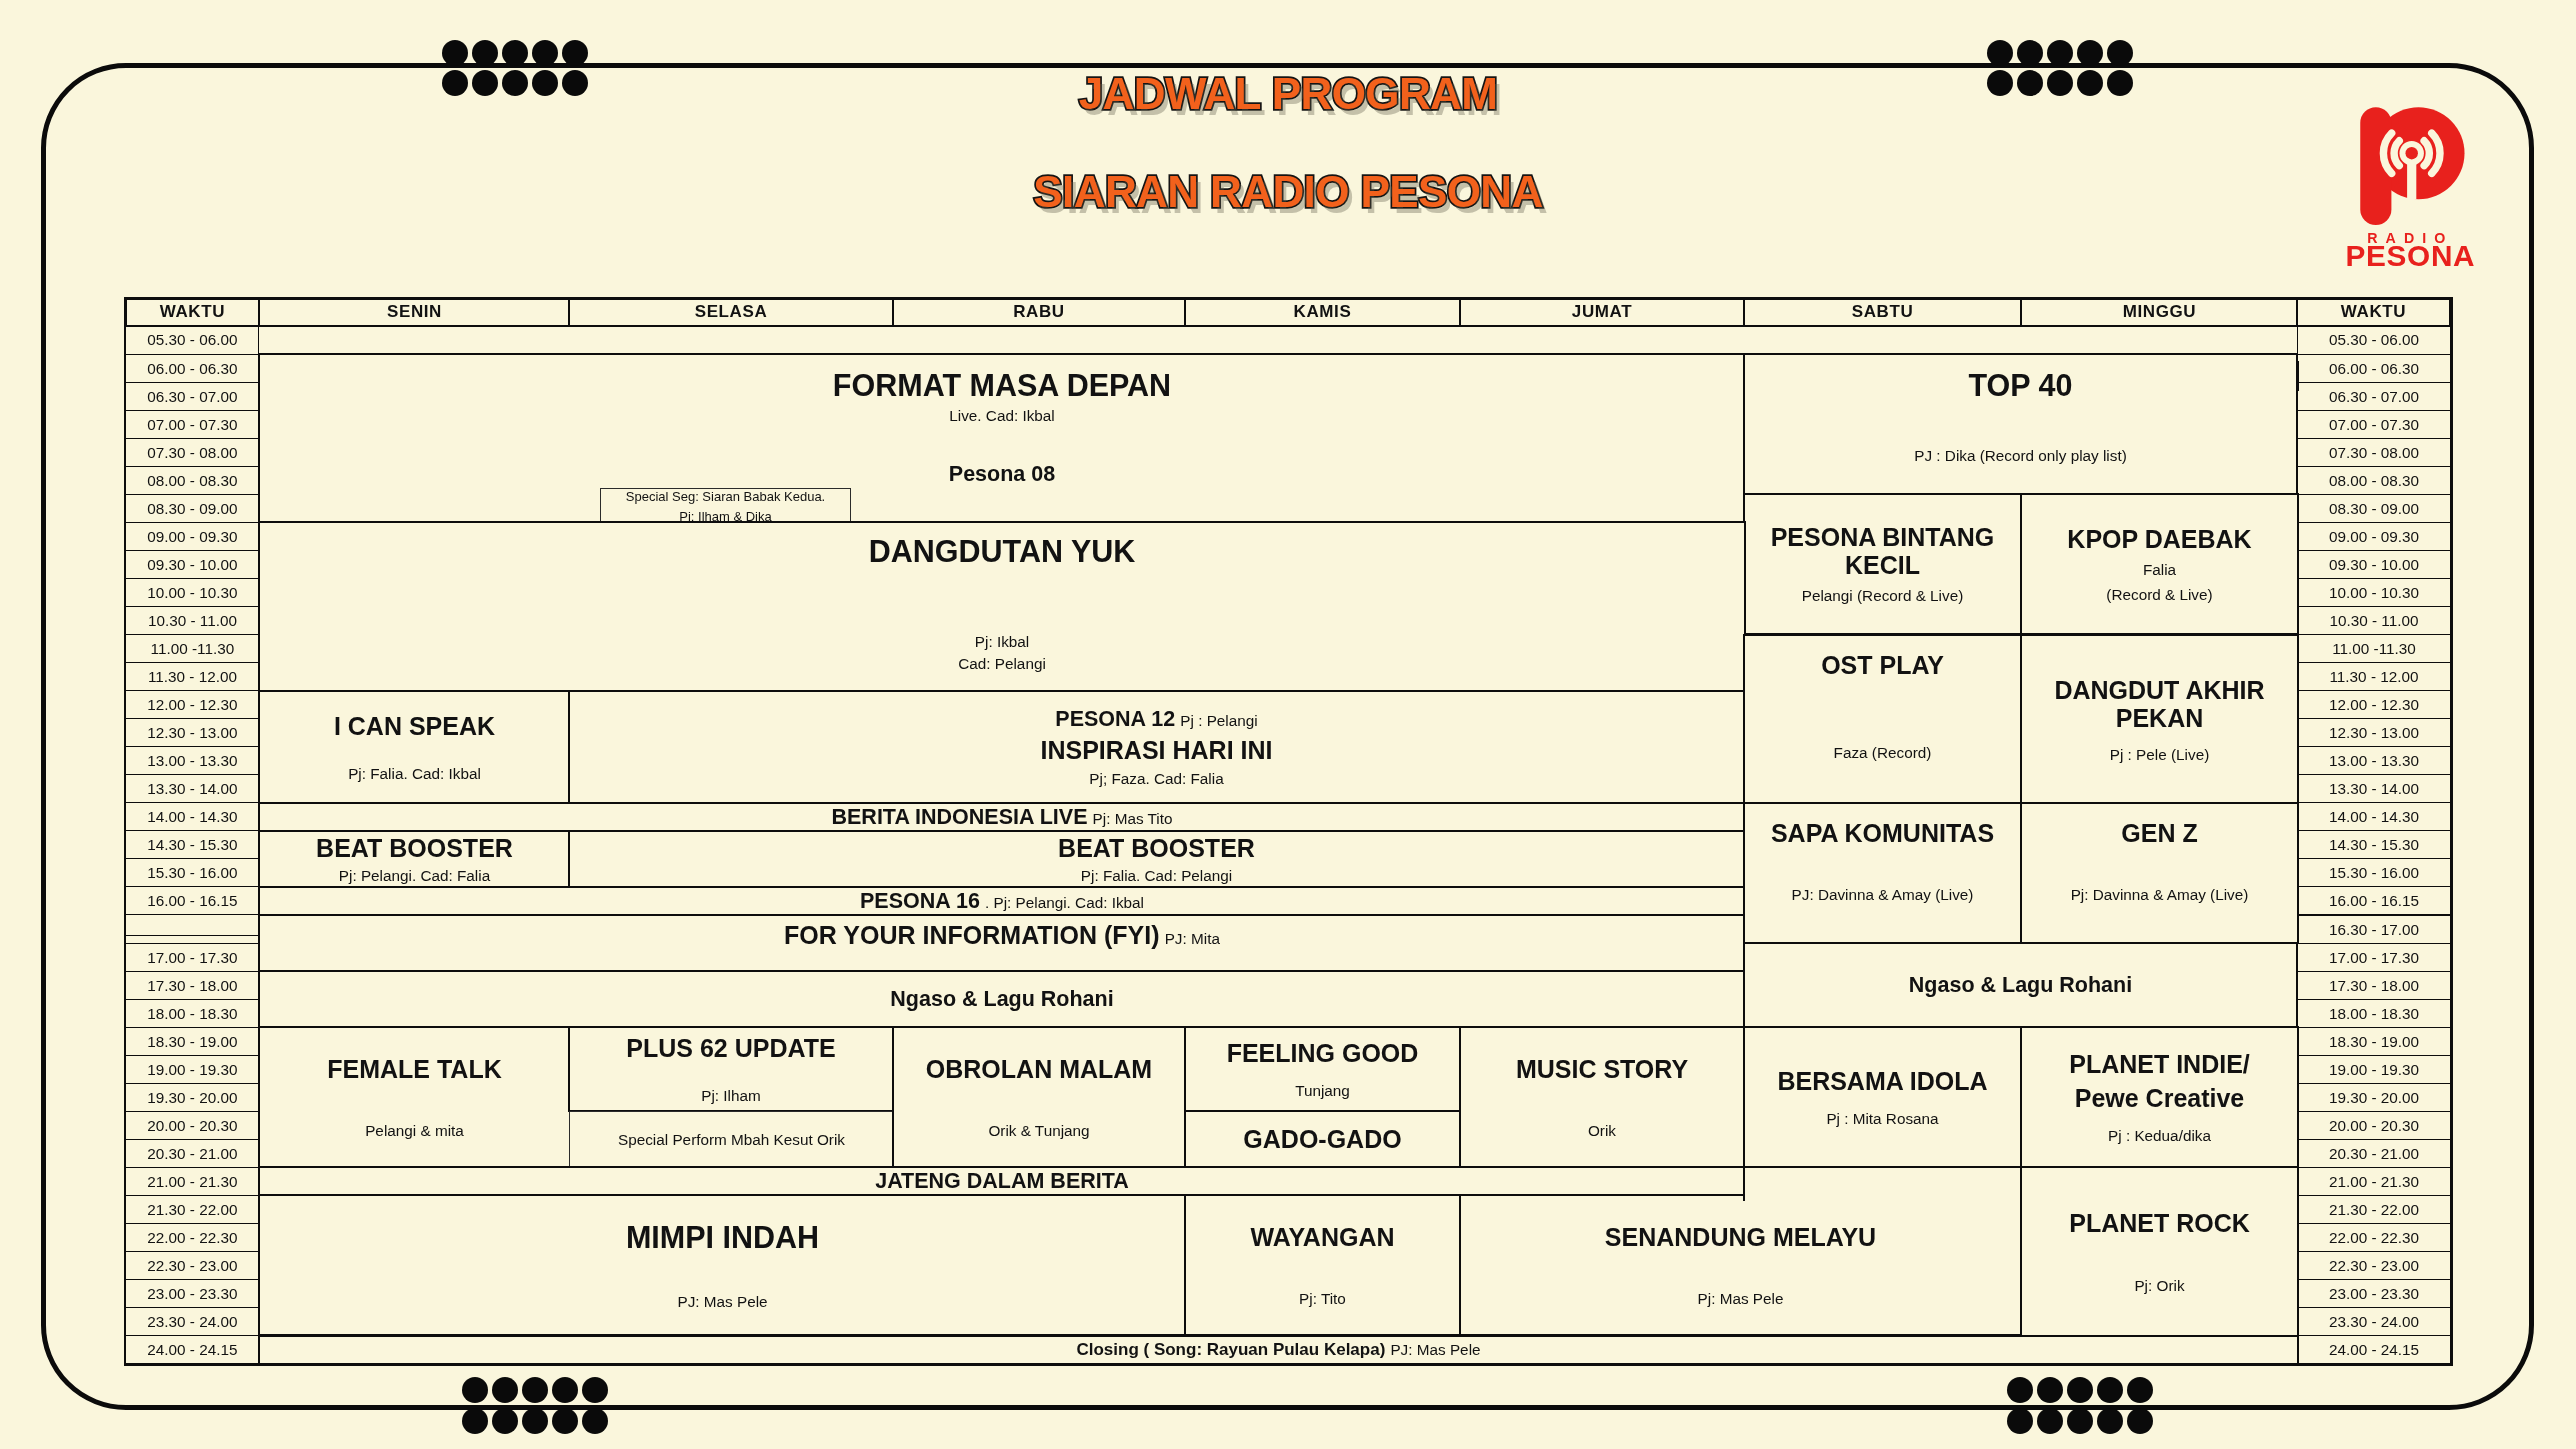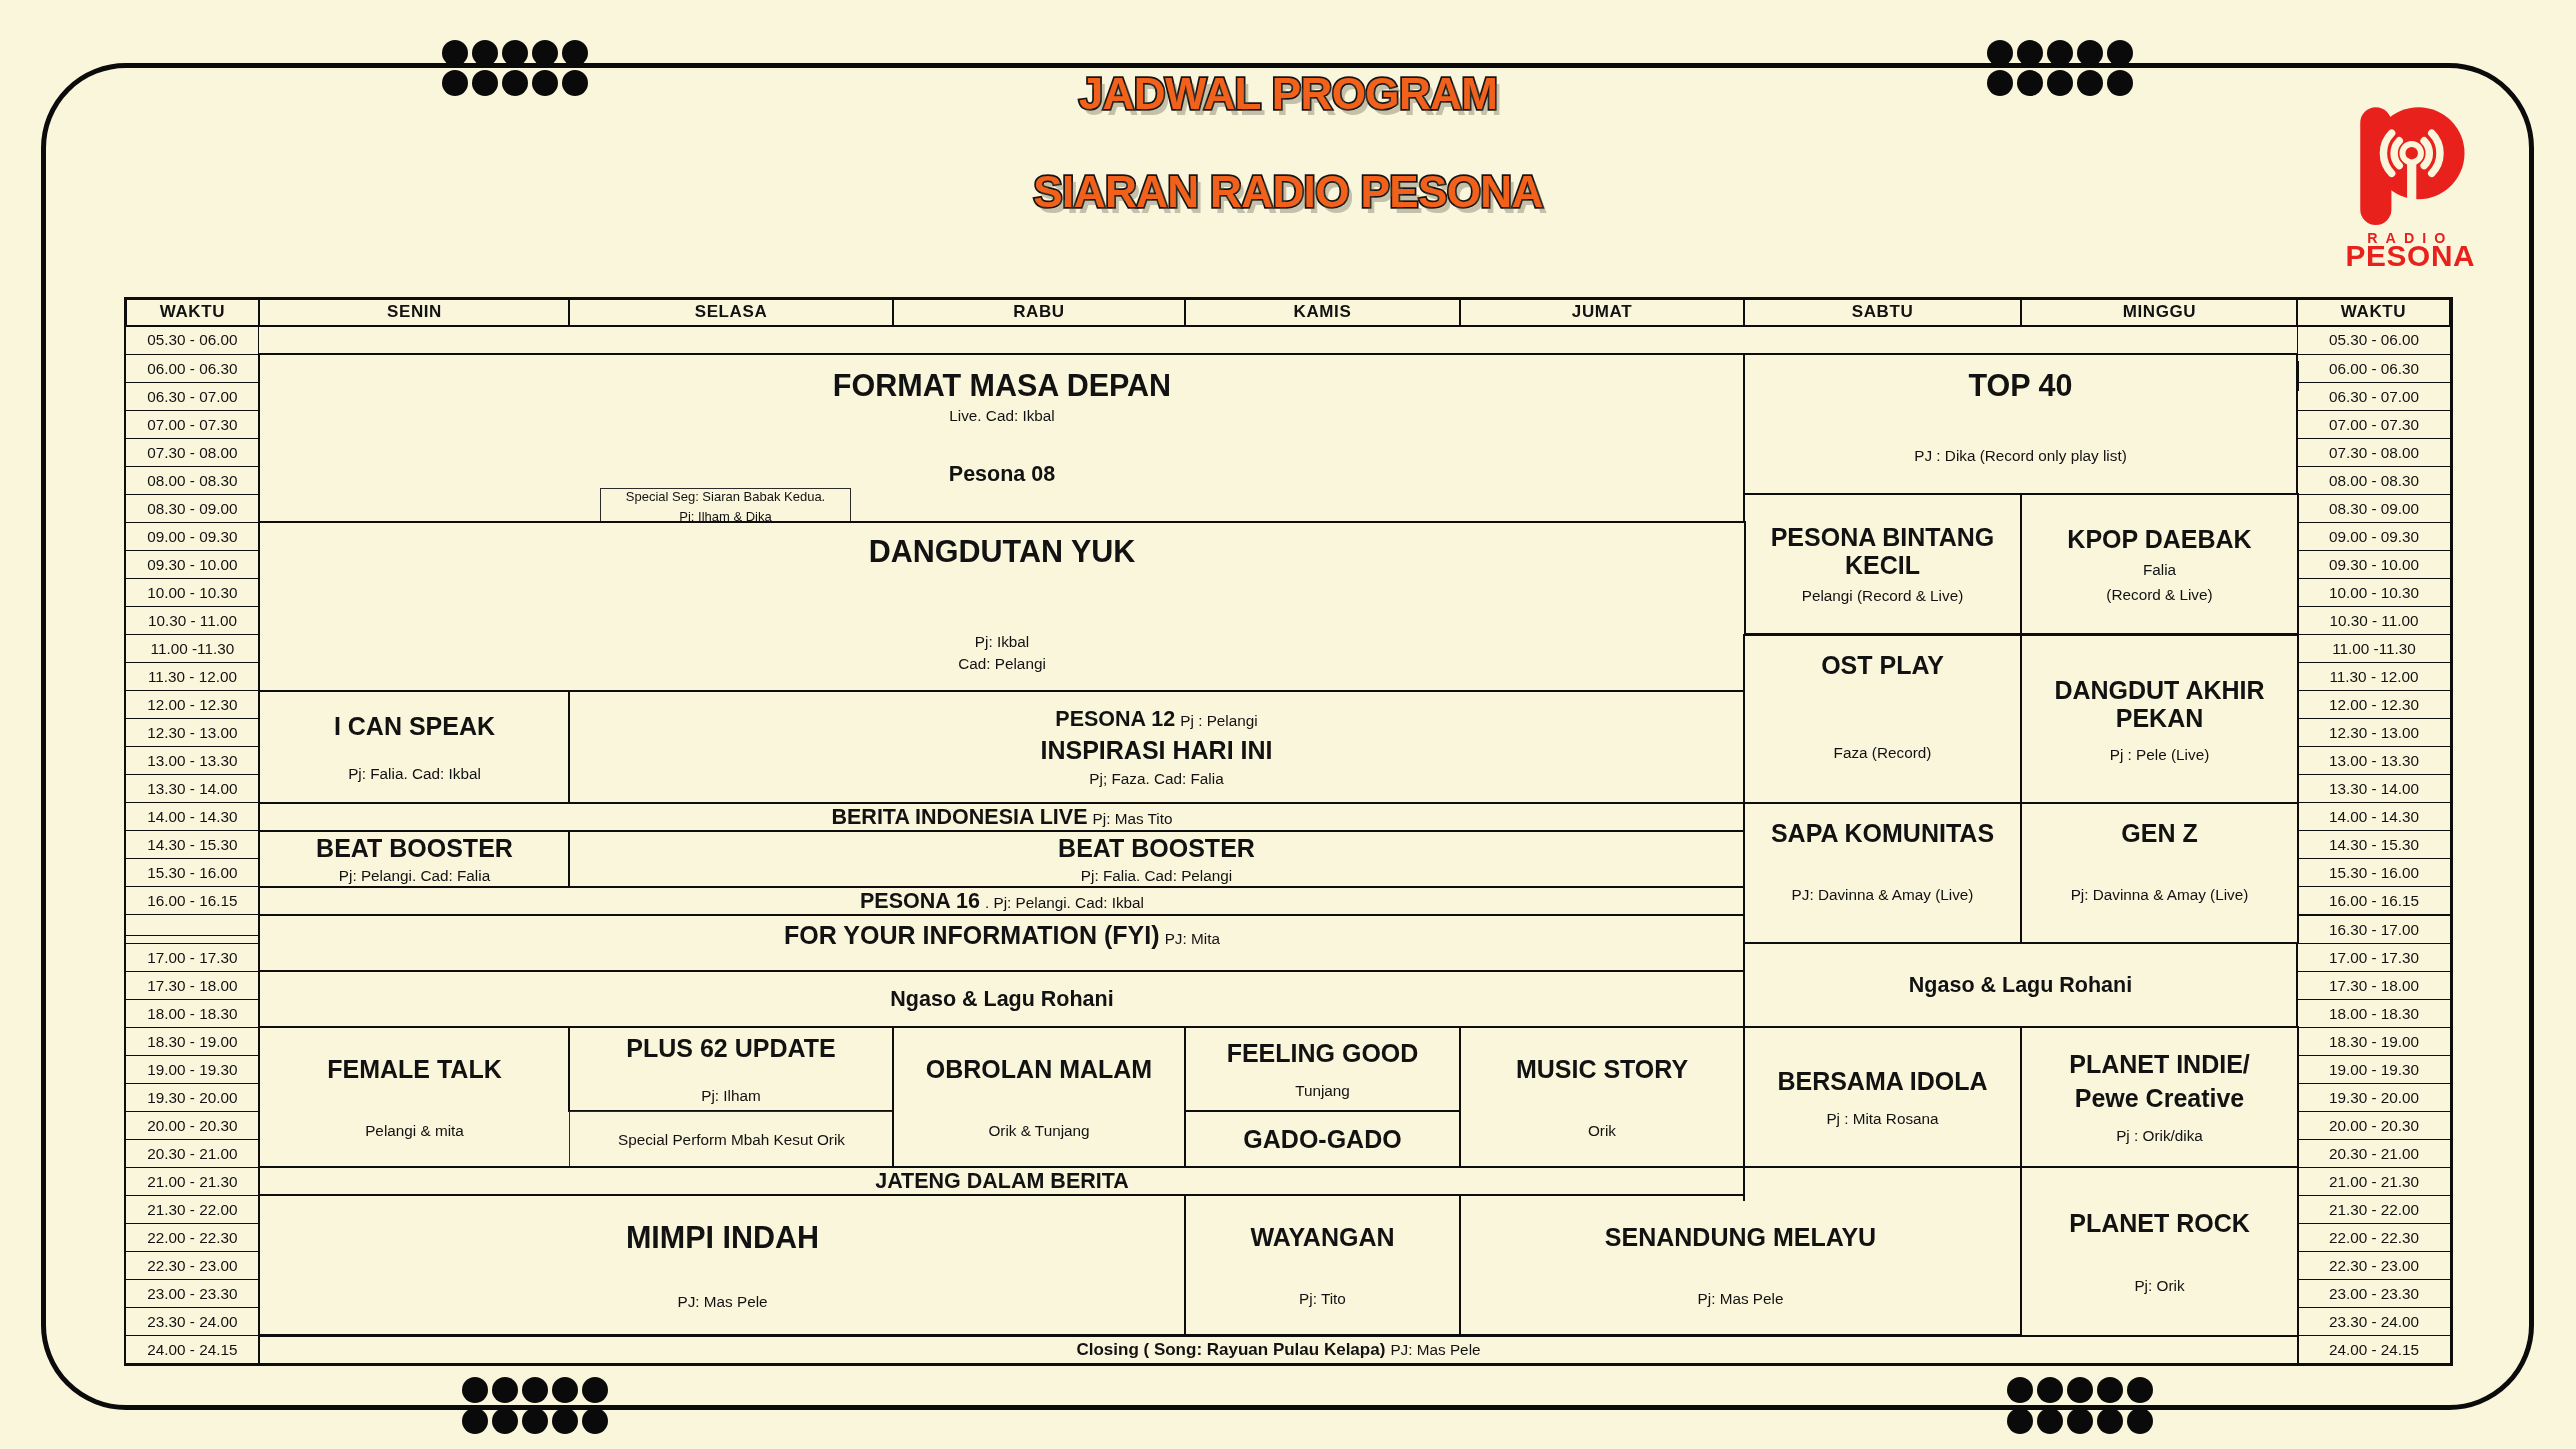--- a/index.html
+++ b/index.html
@@ -448,21 +448,21 @@
     </div>
     <div class="cell prog  cell-planet-indie" style="border-width: 2.3px; left: 1894px; top: 727px; width: 279px; height: 142px;">
       <div class="lines">
         <div class="line ">
           <span class="lg">PLANET INDIE/</span>
         </div>
         <div class="line ">
           <span class="lg">Pewe Creative</span>
         </div>
         <div class="line mt-xs">
-          <span class="sm">Pj : Orik/dika</span>
+          <span class="sm">Pj : Kedua/dika</span>
         </div>
       </div>
     </div>
     <div class="cell prog  cell-jateng-dalam-berita" style="border-width: 2.3px; left: 132px; top: 867px; width: 1488px; height: 30px;">
       <div class="lines">
         <div class="line ">
           <span class="md">JATENG DALAM BERITA</span>
         </div>
       </div>
     </div>

